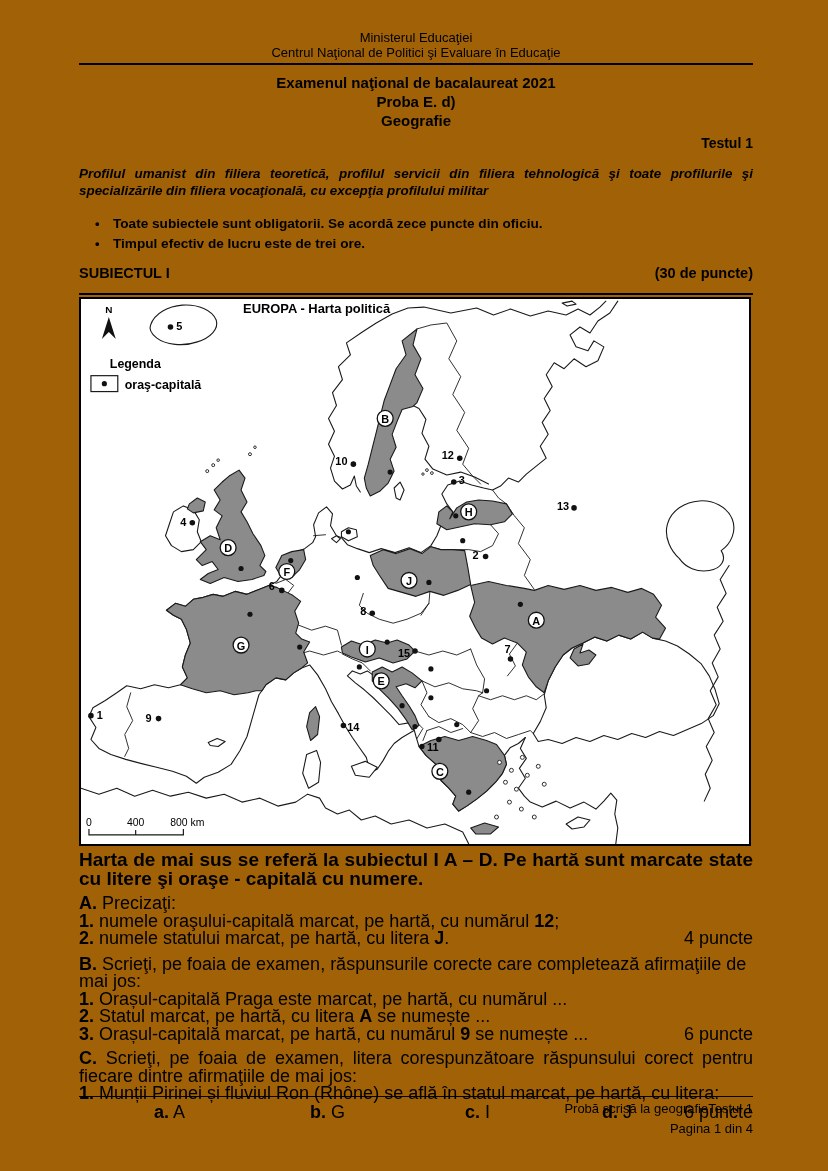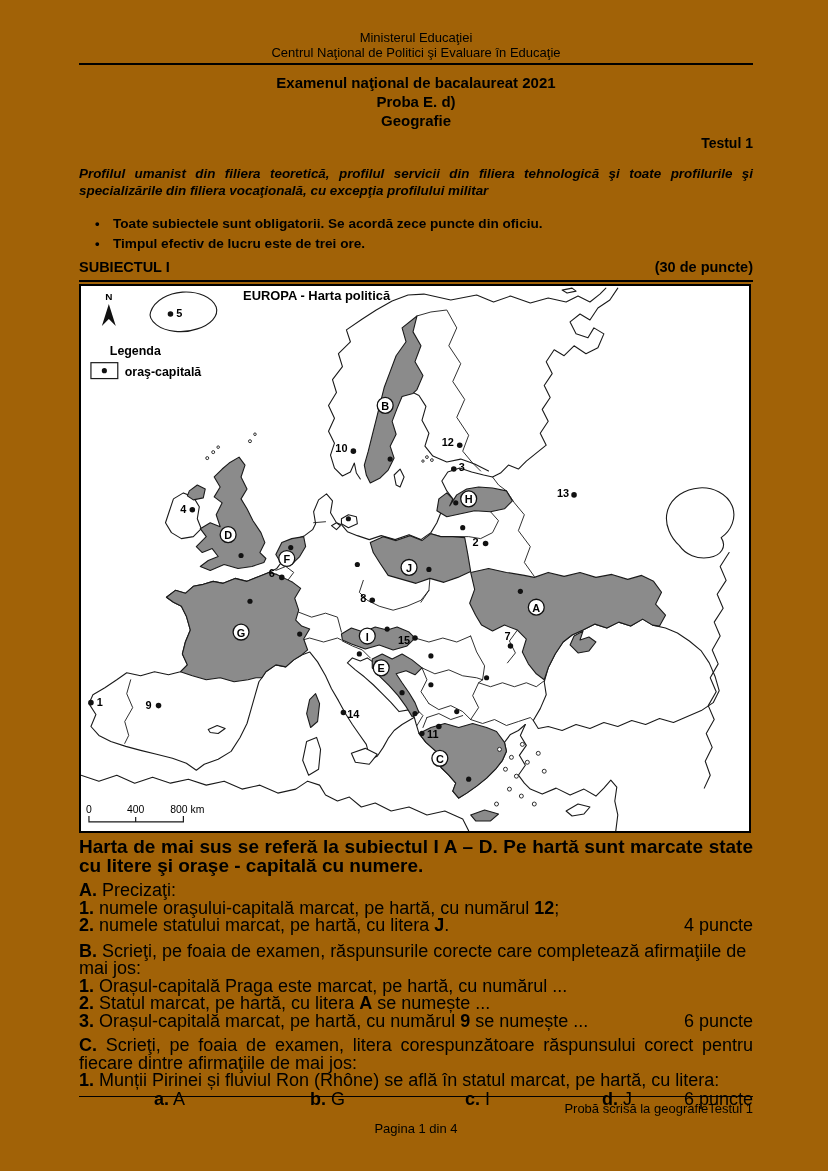--- a/index.html
+++ b/index.html
@@ -8,37 +8,37 @@
   .content{position:absolute;left:79px;top:0;width:674px}
   .hdr{padding-top:30px;text-align:center;font-size:13px;line-height:15px}
   .hdr-rule{border-bottom:2px solid #000;margin-top:3px}
   .title{margin-top:8px;text-align:center;font-weight:bold;font-size:15px;line-height:19px}
   .test-top{margin-top:5px;text-align:right;font-weight:bold;font-size:14px;line-height:17px}
   .profile{margin-top:13px;font-weight:bold;font-style:italic;font-size:13.4px;line-height:17px;text-align:justify}
   .bullets{margin-top:15px;font-weight:bold;font-size:13.6px}
   .bullet{display:flex;line-height:20px}
   .b-dot{width:18px;padding-left:16px;font-size:13px}
   .subject{display:flex;justify-content:space-between;font-weight:bold;font-size:14.5px;
-           margin-top:4px;border-bottom:2px solid #000;padding-bottom:4px;line-height:18px}
+           margin-top:10px;border-bottom:2px solid #000;padding-bottom:11px;line-height:18px}
   .map{margin-top:2px;border:2px solid #000;width:672px;box-sizing:border-box;background:#fff}
   .map svg{display:block;width:668px;height:545px}
   .map-note{margin-top:4px;font-weight:bold;font-size:19px;line-height:19px;text-align:justify}
   .sec{font-size:18px;line-height:17.5px}
   .sec-a{margin-top:7px}.sec-b{margin-top:8px}.sec-c{margin-top:7px}
   .row{display:flex}
   .pts{font-weight:normal;margin-left:auto;white-space:nowrap}
   .just{text-align:justify;display:block}
   b{font-weight:bold}
   .opts{display:flex;padding-left:75px;line-height:18px}
   .opt{white-space:nowrap}
   .opt-a{width:156px}.opt-b{width:155px}.opt-c{width:137px}
   .footer{position:absolute;left:79px;top:1096px;width:674px}
   .f-row{display:flex;justify-content:flex-end;border-top:1.5px solid #000;
          font-size:13px;padding-top:4px;line-height:15px}
-  .f-page{text-align:center;font-size:13px;margin-top:5px}
+  .f-page{text-align:right;font-size:13px;margin-top:5px}
   
   .coast{fill:none;stroke:#1a1a1a;stroke-width:1.1;stroke-linejoin:round;stroke-linecap:round}
   .border{fill:none;stroke:#1a1a1a;stroke-width:0.9;stroke-linejoin:round;stroke-linecap:round}
   .gray{fill:#8b8b8b;stroke:#1a1a1a;stroke-width:1.1;stroke-linejoin:round}
   .isle{fill:#fff;stroke:#1a1a1a;stroke-width:1.1;stroke-linejoin:round}
   .speck{fill:#fff;stroke:#1a1a1a;stroke-width:0.9}
   .t-title{font:bold 13px "Liberation Sans",sans-serif}
   .t-leg{font:bold 12.5px "Liberation Sans",sans-serif}
   .t-scale{font:10.5px "Liberation Sans",sans-serif}
   .t-n{font:bold 10px "Liberation Sans",sans-serif}

